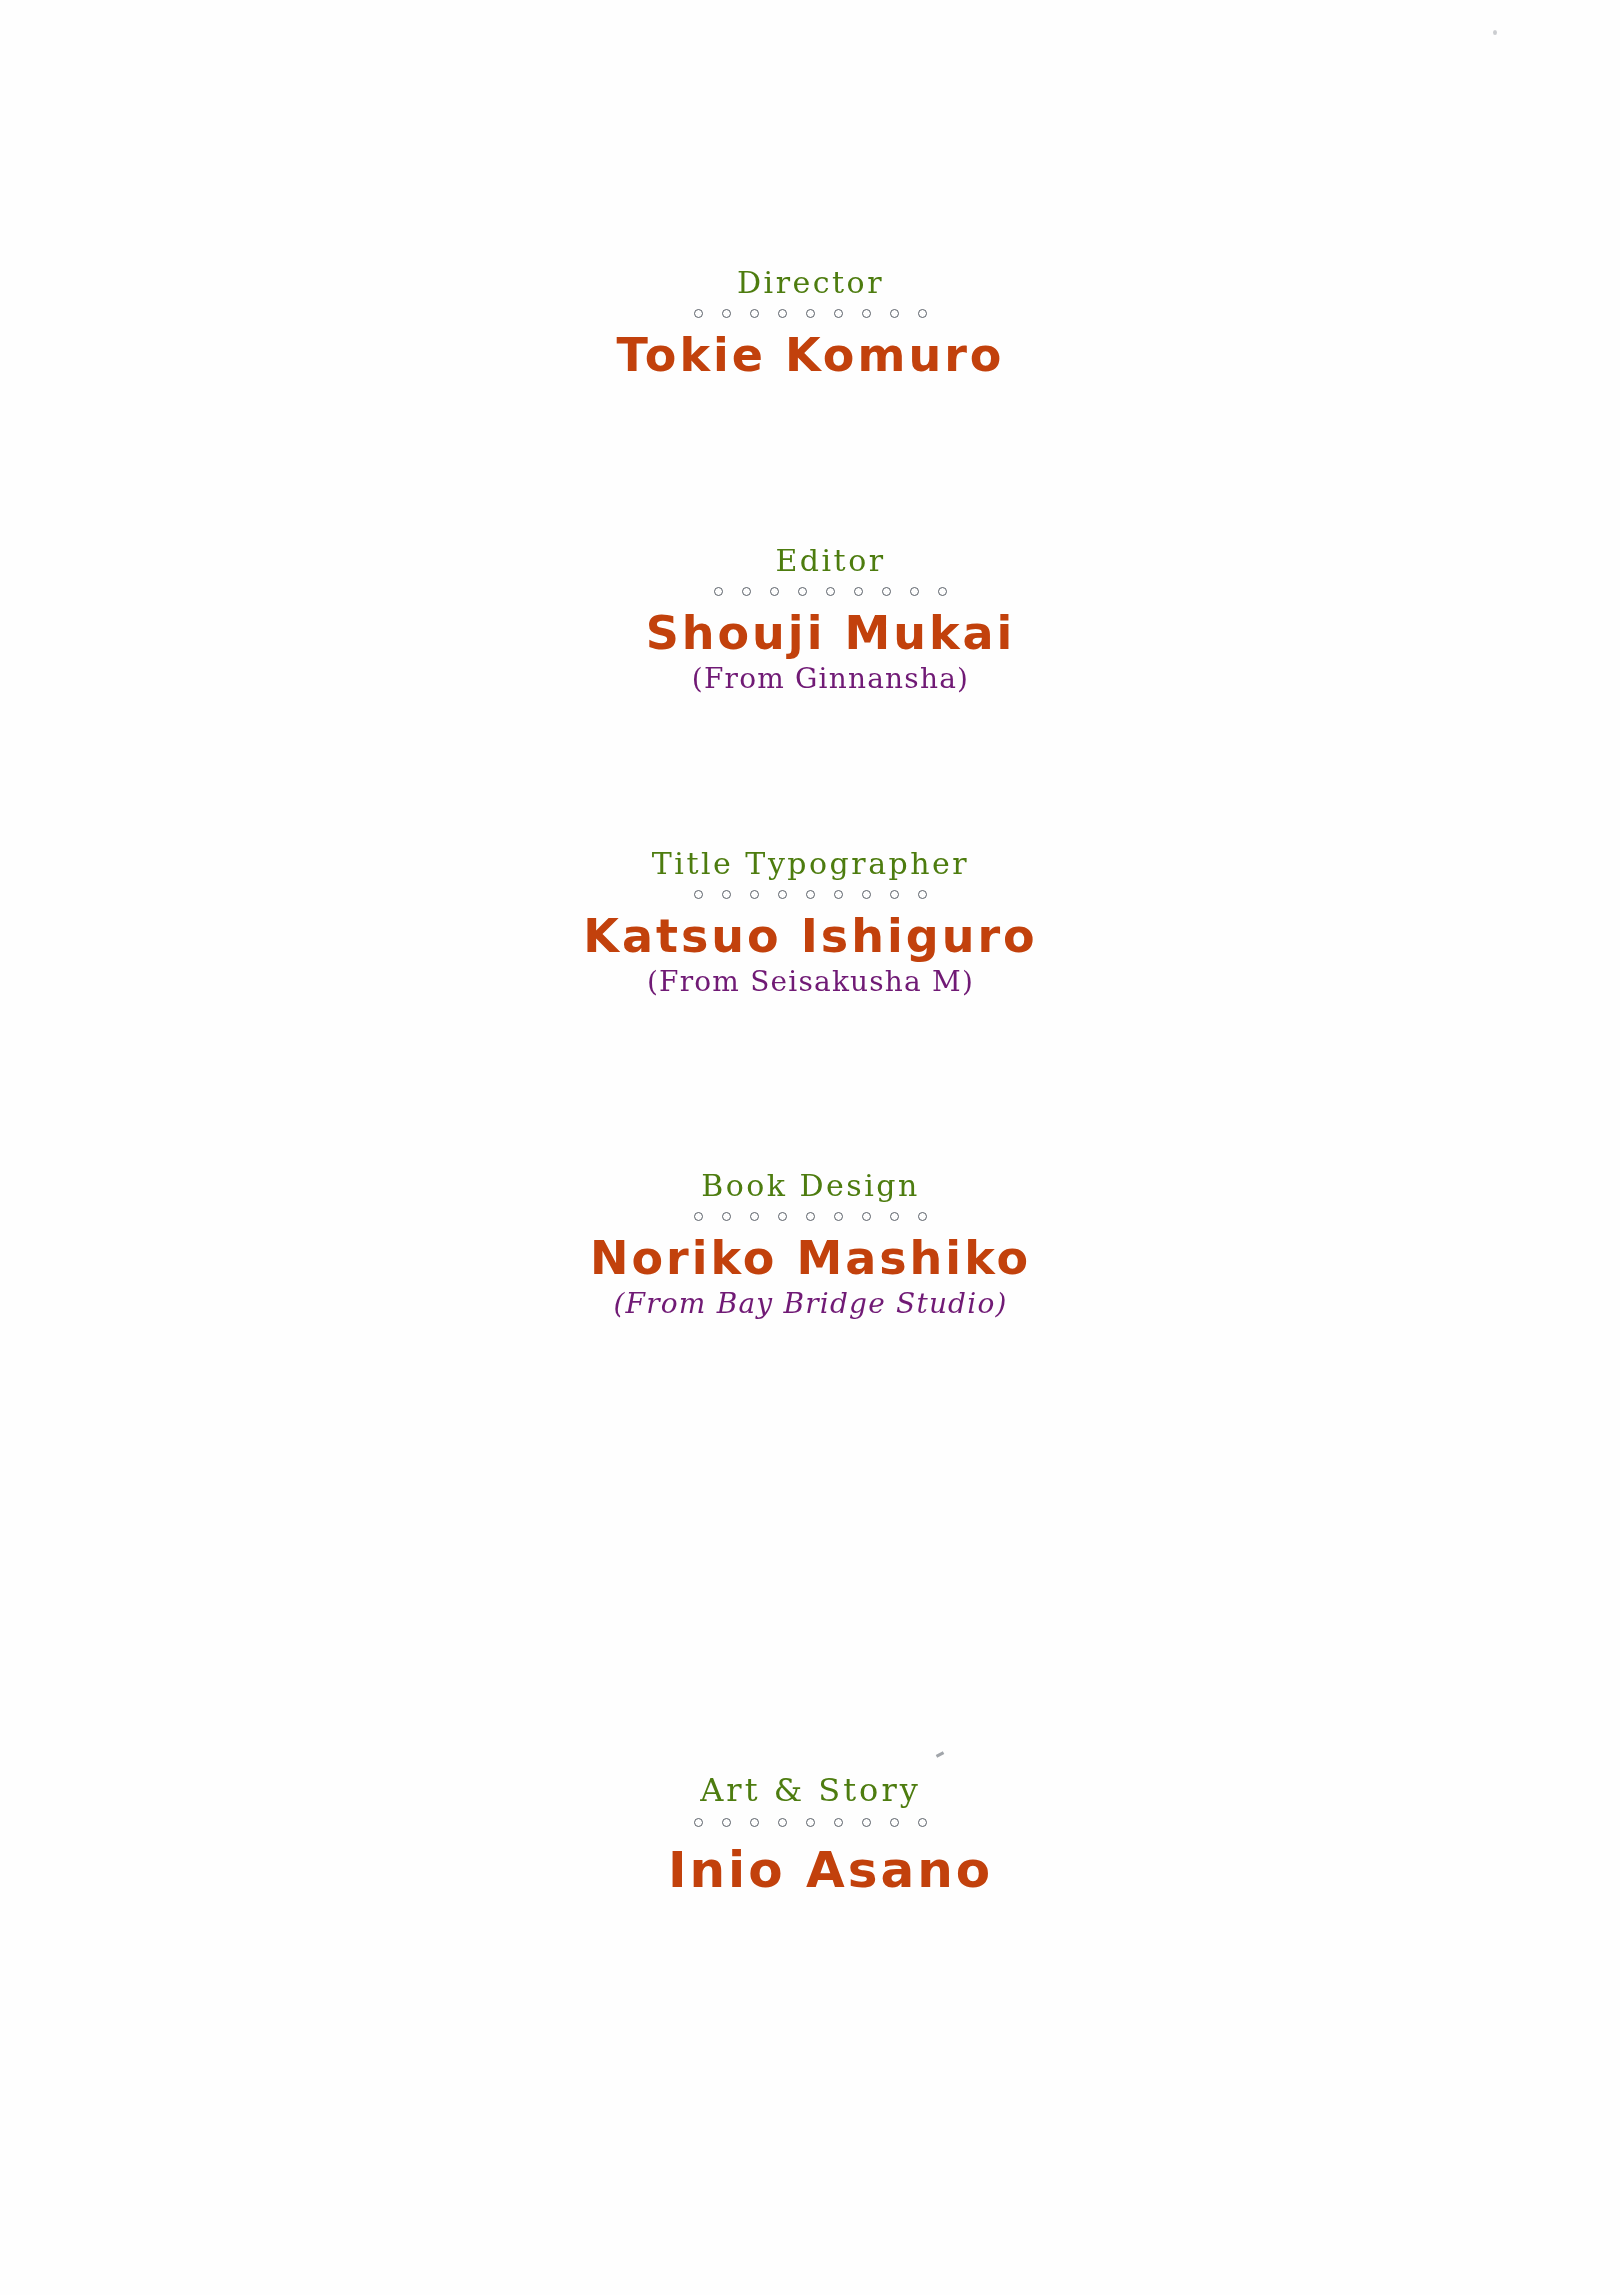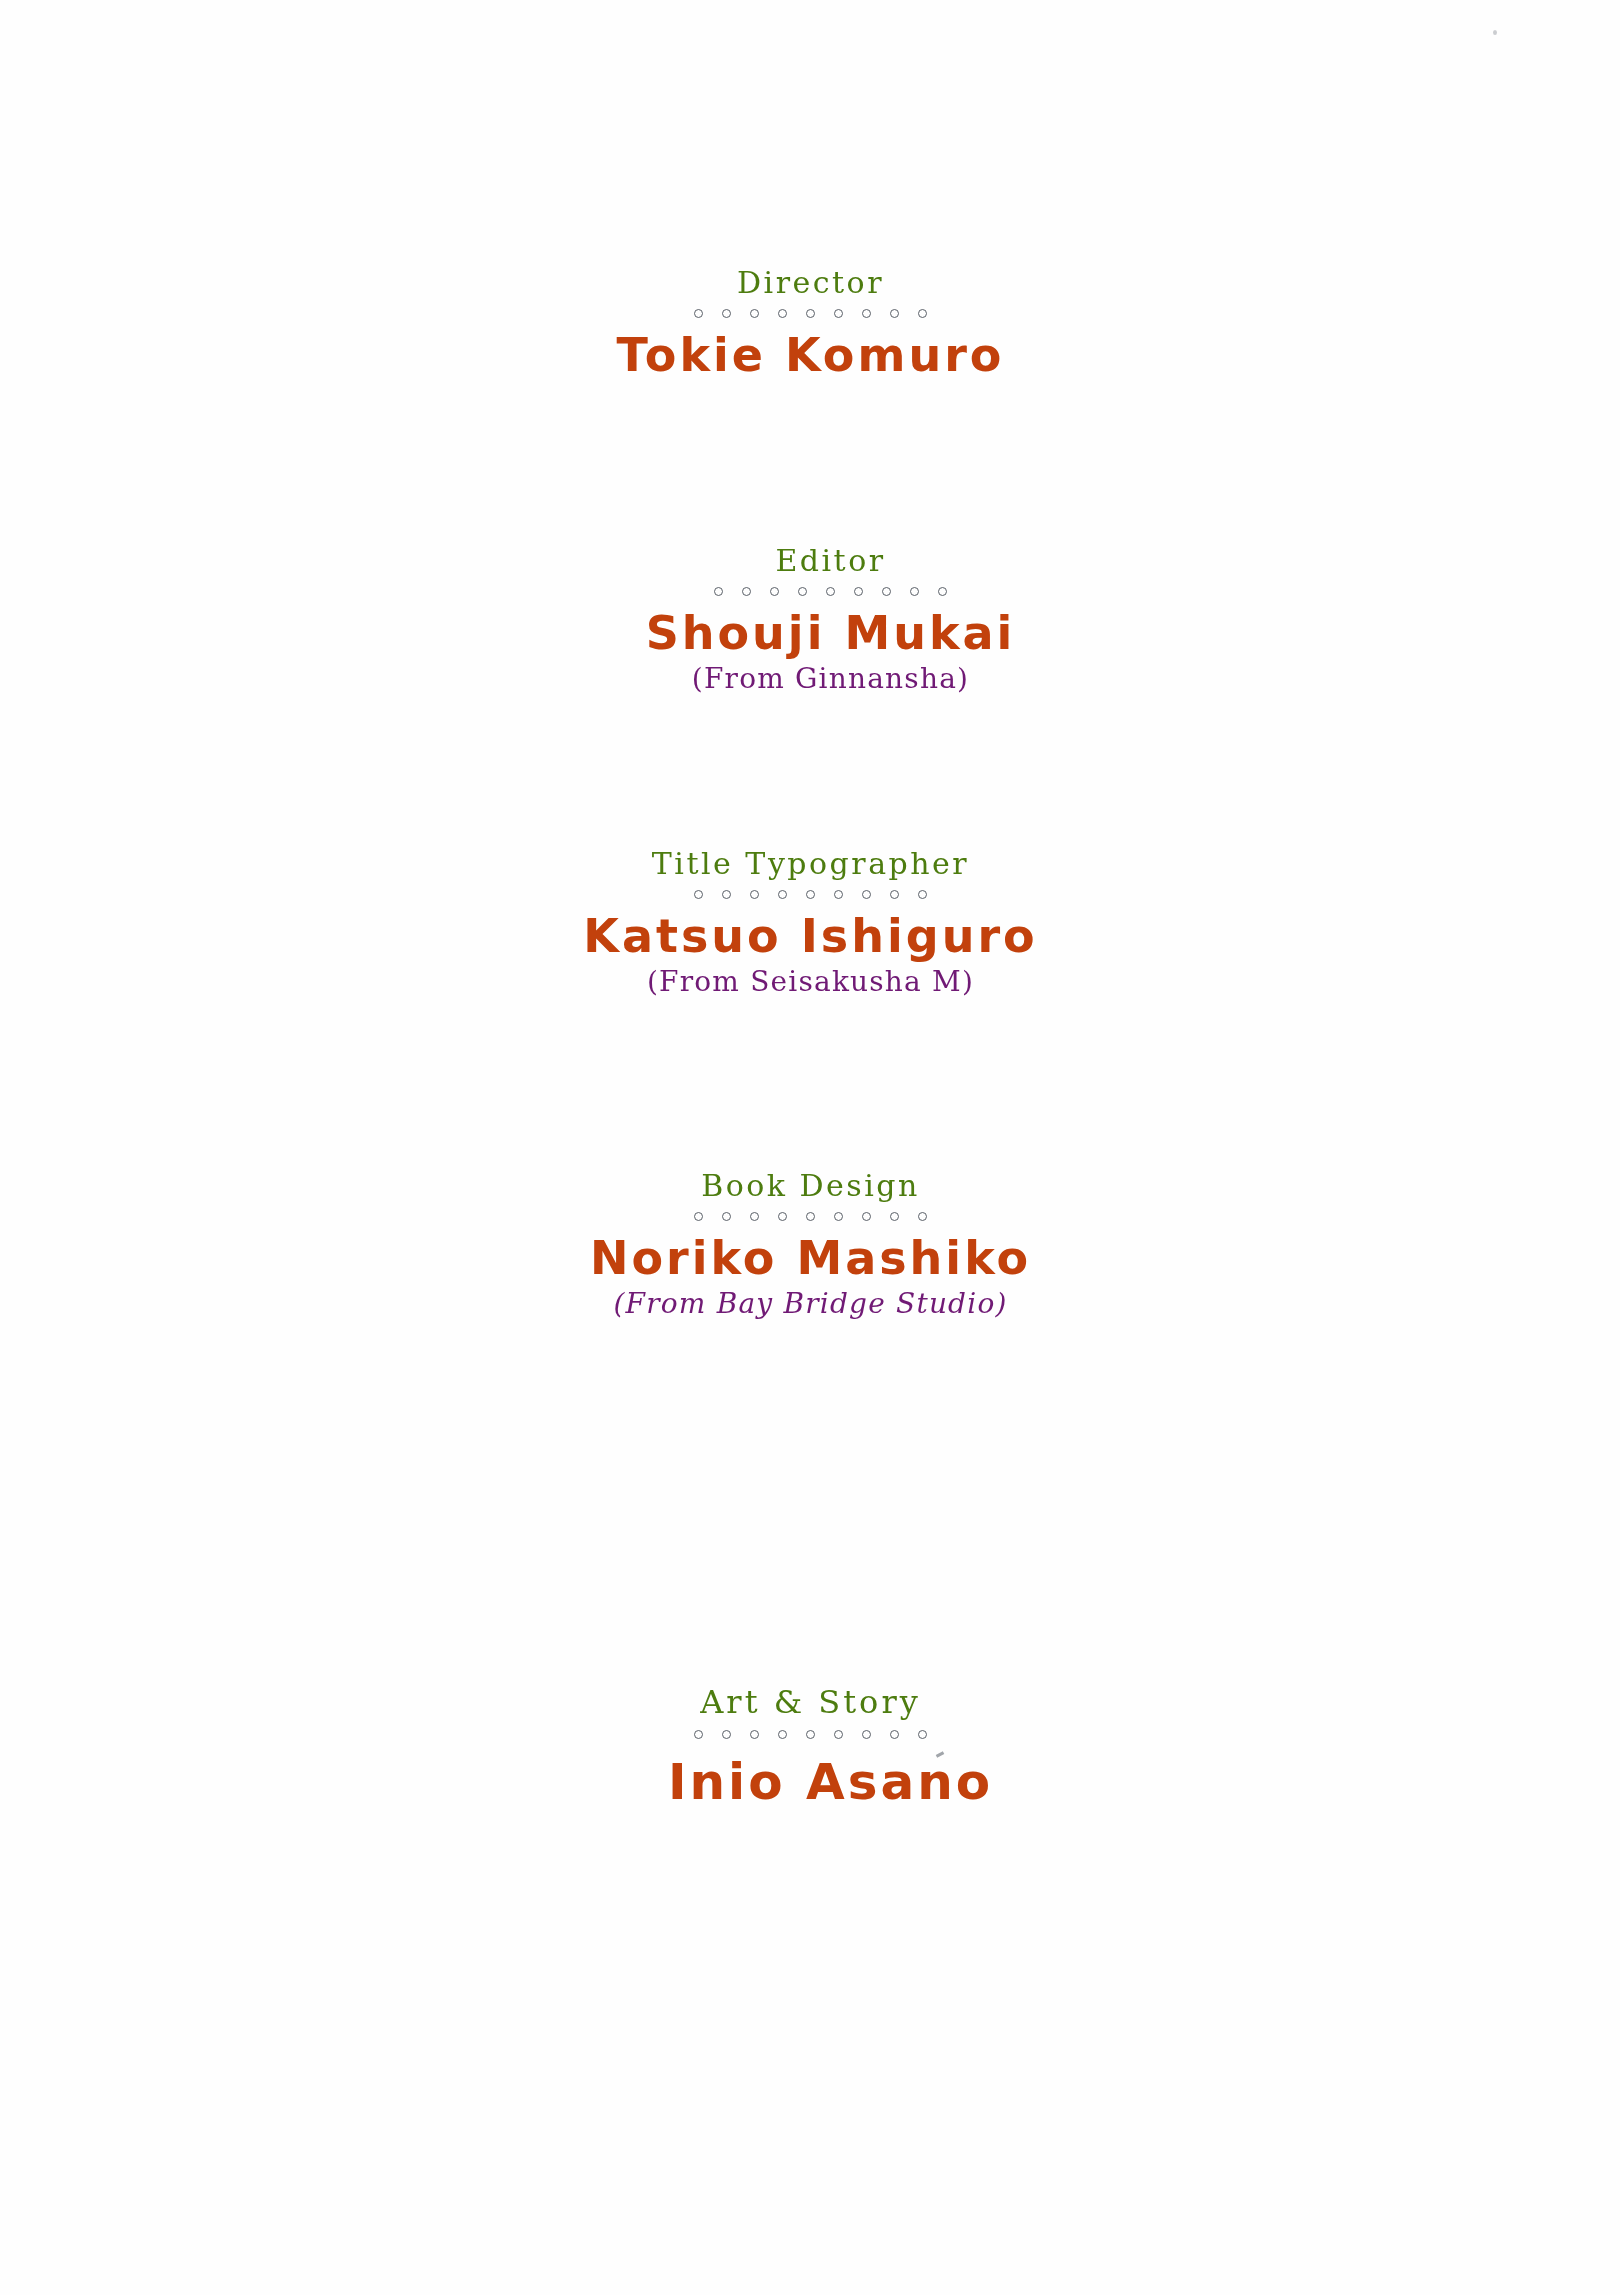--- a/index.html
+++ b/index.html
@@ -96,21 +96,21 @@
   #block-typographer { position: absolute; top: 846px; }
   #block-typographer .role { font-size: 30px; }
   #block-typographer .person { font-size: 46px; margin-top: 10px; }
   #block-typographer .affiliation { font-size: 28px; }
 
   #block-bookdesign { position: absolute; top: 1168px; }
   #block-bookdesign .role { font-size: 30px; }
   #block-bookdesign .person { font-size: 46px; margin-top: 10px; }
   #block-bookdesign .affiliation { font-size: 28px; font-style: italic; }
 
-  #block-artstory { position: absolute; top: 1683px; }
+  #block-artstory { position: absolute; top: 1771px; }
   #block-artstory .role { font-size: 32px; letter-spacing: 3px; }
   #block-artstory .person { font-size: 50px; margin-top: 14px; padding-left: 40px; }
 
   
   .stray-mark {
     position: absolute;
     top: 1753px;
     left: 936px;
     width: 8px;
     height: 3px;

